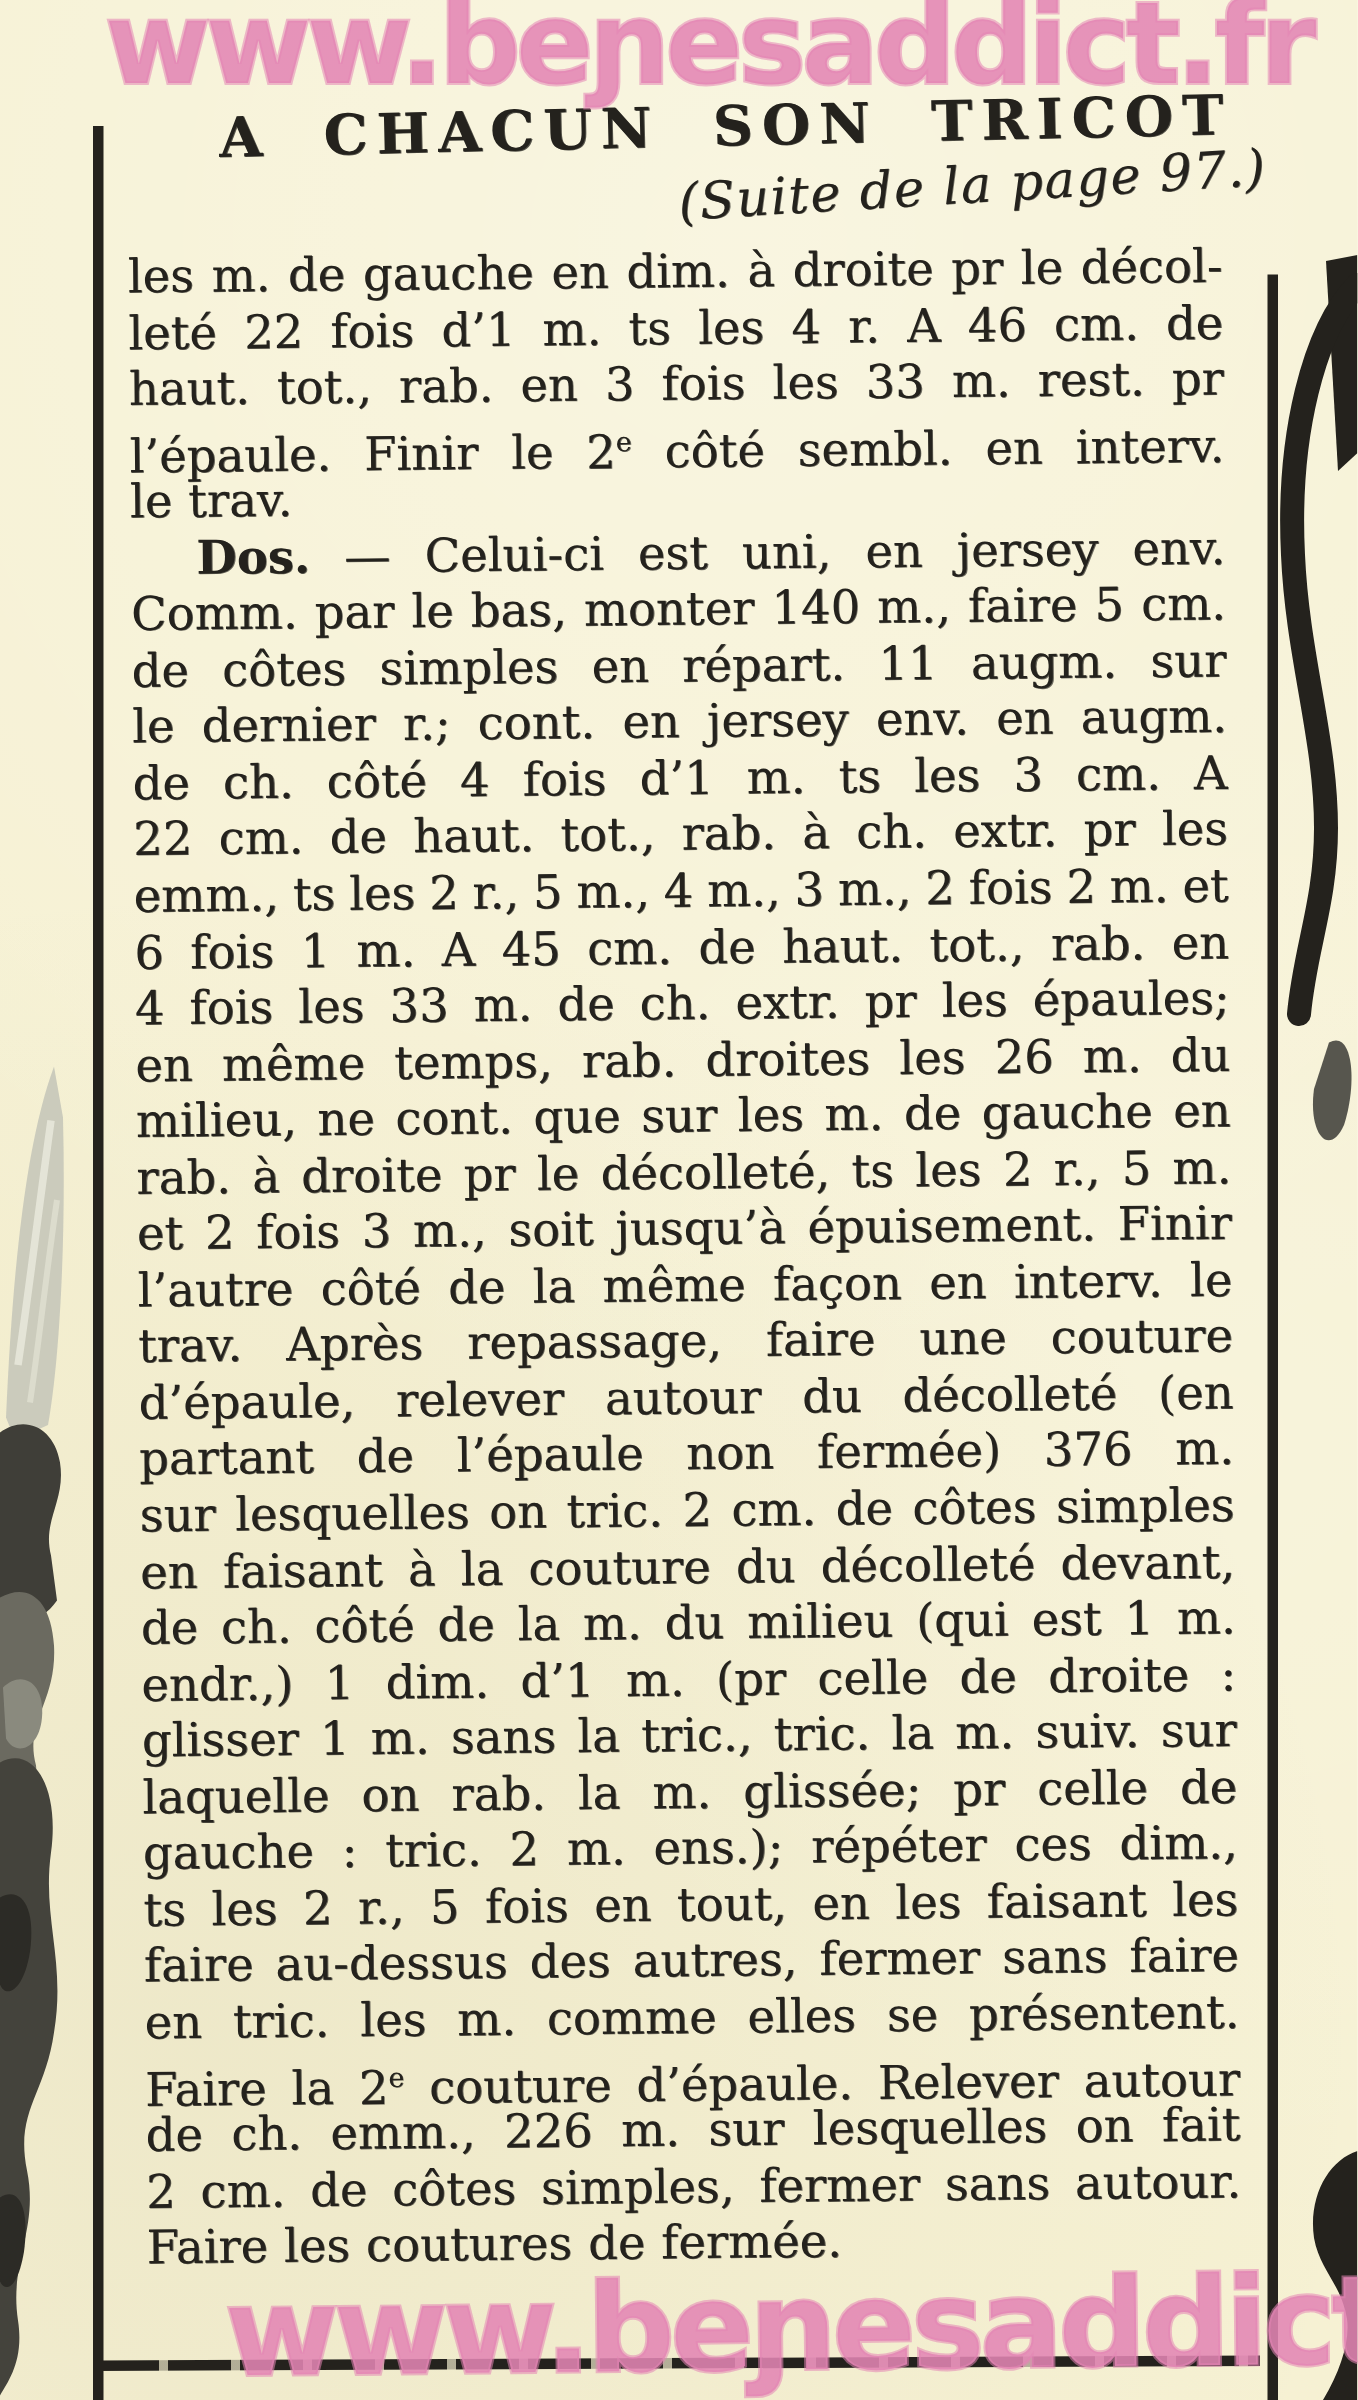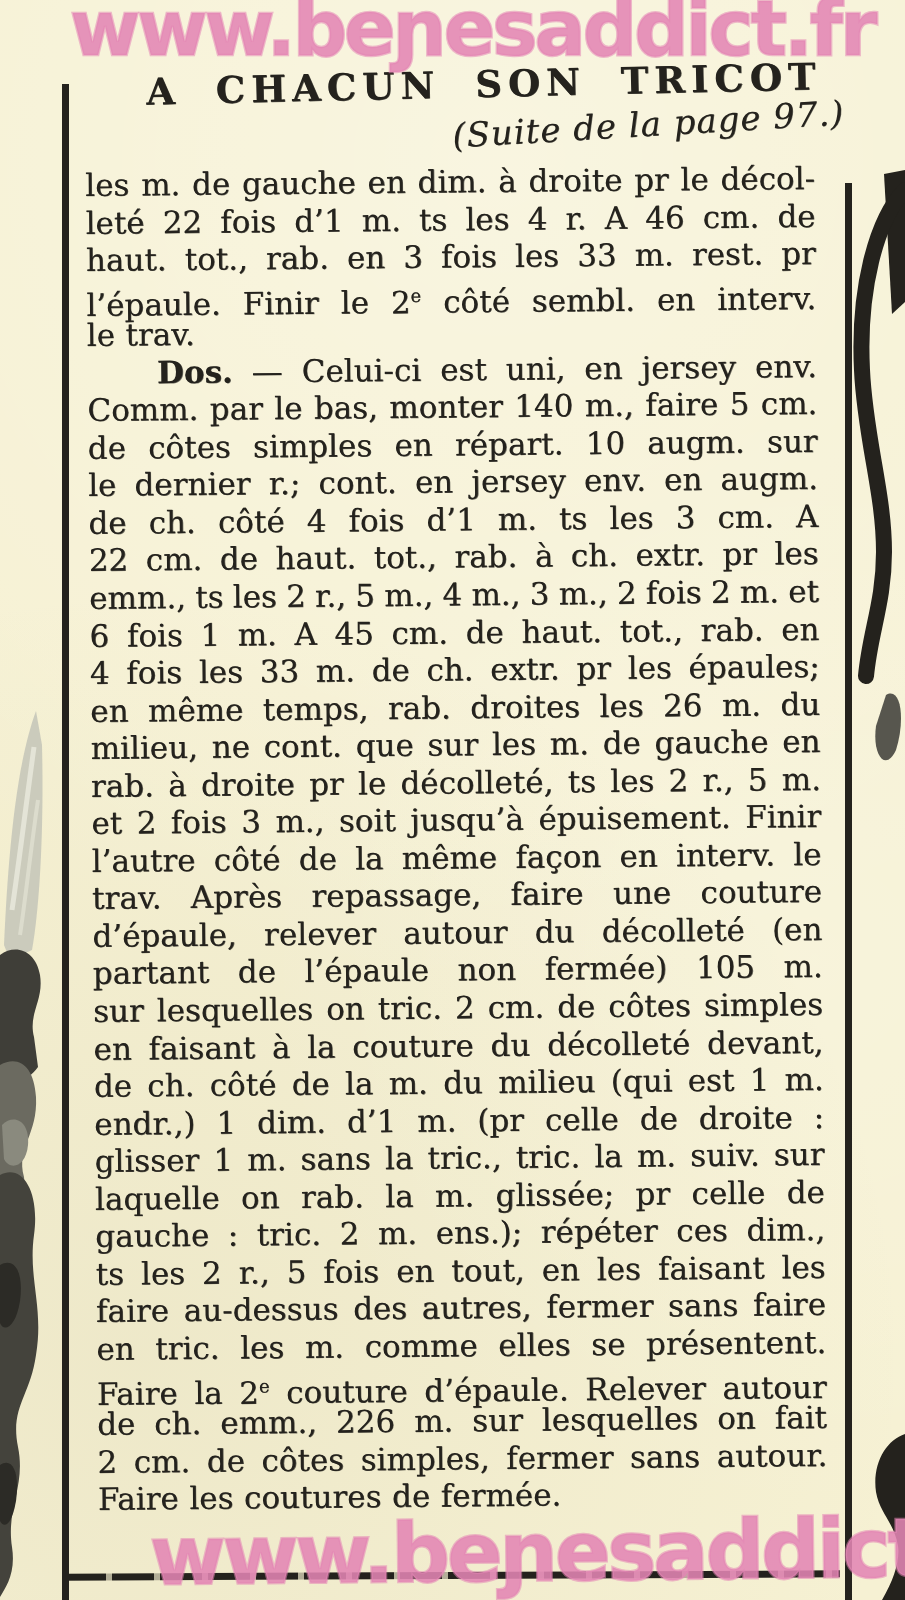--- a/index.html
+++ b/index.html
@@ -41,21 +41,21 @@
     position:absolute; left:85px; top:167px; width:730px;
     transform:rotate(-0.55deg); transform-origin:0 0;
   }
   .line {
     display:flex; justify-content:space-between; align-items:baseline;
     font-size:31px; line-height:37.55px; height:37.55px; white-space:pre;
     text-shadow:0.55px 0.35px 0 rgba(34,32,27,0.65);
   }
   .line.short  { justify-content:flex-start; column-gap:0.34em; }
   .line.indent { padding-left:44px; }
-  .b   { font-weight:bold;margin-left:26px; }
+  .b   { font-weight:bold; }
   .sup { font-size:0.58em; vertical-align:super; }
   svg.frag { position:absolute; z-index:2; }
 </style>
 </head>
 <body>
 
 <div class="page">
 
   <div class="watermark wm-top">www.beɲesaddict.fr</div>
 
@@ -67,35 +67,35 @@
   <div class="subtitle">(Suite de la page 97.)</div>
 
   <div class="body-text">
       <div class="line"><span class="unit"><span>les</span></span><span class="unit"><span>m.</span></span><span class="unit"><span>de</span></span><span class="unit"><span>gauche</span></span><span class="unit"><span>en</span></span><span class="unit"><span>dim.</span></span><span class="unit"><span>à</span></span><span class="unit"><span>droite</span></span><span class="unit"><span>pr</span></span><span class="unit"><span>le</span></span><span class="unit"><span>décol-</span></span></div>
       <div class="line"><span class="unit"><span>leté</span></span><span class="unit"><span>22</span></span><span class="unit"><span>fois</span></span><span class="unit"><span>d’1</span></span><span class="unit"><span>m.</span></span><span class="unit"><span>ts</span></span><span class="unit"><span>les</span></span><span class="unit"><span>4</span></span><span class="unit"><span>r.</span></span><span class="unit"><span>A</span></span><span class="unit"><span>46</span></span><span class="unit"><span>cm.</span></span><span class="unit"><span>de</span></span></div>
       <div class="line"><span class="unit"><span>haut.</span></span><span class="unit"><span>tot.,</span></span><span class="unit"><span>rab.</span></span><span class="unit"><span>en</span></span><span class="unit"><span>3</span></span><span class="unit"><span>fois</span></span><span class="unit"><span>les</span></span><span class="unit"><span>33</span></span><span class="unit"><span>m.</span></span><span class="unit"><span>rest.</span></span><span class="unit"><span>pr</span></span></div>
       <div class="line"><span class="unit"><span>l’épaule.</span></span><span class="unit"><span>Finir</span></span><span class="unit"><span>le</span></span><span class="unit"><span>2</span><span class="sup">e</span></span><span class="unit"><span>côté</span></span><span class="unit"><span>sembl.</span></span><span class="unit"><span>en</span></span><span class="unit"><span>interv.</span></span></div>
       <div class="line short"><span class="unit"><span>le</span></span><span class="unit"><span>trav.</span></span></div>
       <div class="line indent"><span class="unit"><span class="b">Dos.</span></span><span class="unit"><span>—</span></span><span class="unit"><span>Celui-ci</span></span><span class="unit"><span>est</span></span><span class="unit"><span>uni,</span></span><span class="unit"><span>en</span></span><span class="unit"><span>jersey</span></span><span class="unit"><span>env.</span></span></div>
       <div class="line"><span class="unit"><span>Comm.</span></span><span class="unit"><span>par</span></span><span class="unit"><span>le</span></span><span class="unit"><span>bas,</span></span><span class="unit"><span>monter</span></span><span class="unit"><span>140</span></span><span class="unit"><span>m.,</span></span><span class="unit"><span>faire</span></span><span class="unit"><span>5</span></span><span class="unit"><span>cm.</span></span></div>
-      <div class="line"><span class="unit"><span>de</span></span><span class="unit"><span>côtes</span></span><span class="unit"><span>simples</span></span><span class="unit"><span>en</span></span><span class="unit"><span>répart.</span></span><span class="unit"><span>10</span></span><span class="unit"><span>augm.</span></span><span class="unit"><span>sur</span></span></div>
+      <div class="line"><span class="unit"><span>de</span></span><span class="unit"><span>côtes</span></span><span class="unit"><span>simples</span></span><span class="unit"><span>en</span></span><span class="unit"><span>répart.</span></span><span class="unit"><span>11</span></span><span class="unit"><span>augm.</span></span><span class="unit"><span>sur</span></span></div>
       <div class="line"><span class="unit"><span>le</span></span><span class="unit"><span>dernier</span></span><span class="unit"><span>r.;</span></span><span class="unit"><span>cont.</span></span><span class="unit"><span>en</span></span><span class="unit"><span>jersey</span></span><span class="unit"><span>env.</span></span><span class="unit"><span>en</span></span><span class="unit"><span>augm.</span></span></div>
       <div class="line"><span class="unit"><span>de</span></span><span class="unit"><span>ch.</span></span><span class="unit"><span>côté</span></span><span class="unit"><span>4</span></span><span class="unit"><span>fois</span></span><span class="unit"><span>d’1</span></span><span class="unit"><span>m.</span></span><span class="unit"><span>ts</span></span><span class="unit"><span>les</span></span><span class="unit"><span>3</span></span><span class="unit"><span>cm.</span></span><span class="unit"><span>A</span></span></div>
       <div class="line"><span class="unit"><span>22</span></span><span class="unit"><span>cm.</span></span><span class="unit"><span>de</span></span><span class="unit"><span>haut.</span></span><span class="unit"><span>tot.,</span></span><span class="unit"><span>rab.</span></span><span class="unit"><span>à</span></span><span class="unit"><span>ch.</span></span><span class="unit"><span>extr.</span></span><span class="unit"><span>pr</span></span><span class="unit"><span>les</span></span></div>
       <div class="line"><span class="unit"><span>emm.,</span></span><span class="unit"><span>ts</span></span><span class="unit"><span>les</span></span><span class="unit"><span>2</span></span><span class="unit"><span>r.,</span></span><span class="unit"><span>5</span></span><span class="unit"><span>m.,</span></span><span class="unit"><span>4</span></span><span class="unit"><span>m.,</span></span><span class="unit"><span>3</span></span><span class="unit"><span>m.,</span></span><span class="unit"><span>2</span></span><span class="unit"><span>fois</span></span><span class="unit"><span>2</span></span><span class="unit"><span>m.</span></span><span class="unit"><span>et</span></span></div>
       <div class="line"><span class="unit"><span>6</span></span><span class="unit"><span>fois</span></span><span class="unit"><span>1</span></span><span class="unit"><span>m.</span></span><span class="unit"><span>A</span></span><span class="unit"><span>45</span></span><span class="unit"><span>cm.</span></span><span class="unit"><span>de</span></span><span class="unit"><span>haut.</span></span><span class="unit"><span>tot.,</span></span><span class="unit"><span>rab.</span></span><span class="unit"><span>en</span></span></div>
       <div class="line"><span class="unit"><span>4</span></span><span class="unit"><span>fois</span></span><span class="unit"><span>les</span></span><span class="unit"><span>33</span></span><span class="unit"><span>m.</span></span><span class="unit"><span>de</span></span><span class="unit"><span>ch.</span></span><span class="unit"><span>extr.</span></span><span class="unit"><span>pr</span></span><span class="unit"><span>les</span></span><span class="unit"><span>épaules;</span></span></div>
       <div class="line"><span class="unit"><span>en</span></span><span class="unit"><span>même</span></span><span class="unit"><span>temps,</span></span><span class="unit"><span>rab.</span></span><span class="unit"><span>droites</span></span><span class="unit"><span>les</span></span><span class="unit"><span>26</span></span><span class="unit"><span>m.</span></span><span class="unit"><span>du</span></span></div>
       <div class="line"><span class="unit"><span>milieu,</span></span><span class="unit"><span>ne</span></span><span class="unit"><span>cont.</span></span><span class="unit"><span>que</span></span><span class="unit"><span>sur</span></span><span class="unit"><span>les</span></span><span class="unit"><span>m.</span></span><span class="unit"><span>de</span></span><span class="unit"><span>gauche</span></span><span class="unit"><span>en</span></span></div>
       <div class="line"><span class="unit"><span>rab.</span></span><span class="unit"><span>à</span></span><span class="unit"><span>droite</span></span><span class="unit"><span>pr</span></span><span class="unit"><span>le</span></span><span class="unit"><span>décolleté,</span></span><span class="unit"><span>ts</span></span><span class="unit"><span>les</span></span><span class="unit"><span>2</span></span><span class="unit"><span>r.,</span></span><span class="unit"><span>5</span></span><span class="unit"><span>m.</span></span></div>
       <div class="line"><span class="unit"><span>et</span></span><span class="unit"><span>2</span></span><span class="unit"><span>fois</span></span><span class="unit"><span>3</span></span><span class="unit"><span>m.,</span></span><span class="unit"><span>soit</span></span><span class="unit"><span>jusqu’à</span></span><span class="unit"><span>épuisement.</span></span><span class="unit"><span>Finir</span></span></div>
       <div class="line"><span class="unit"><span>l’autre</span></span><span class="unit"><span>côté</span></span><span class="unit"><span>de</span></span><span class="unit"><span>la</span></span><span class="unit"><span>même</span></span><span class="unit"><span>façon</span></span><span class="unit"><span>en</span></span><span class="unit"><span>interv.</span></span><span class="unit"><span>le</span></span></div>
       <div class="line"><span class="unit"><span>trav.</span></span><span class="unit"><span>Après</span></span><span class="unit"><span>repassage,</span></span><span class="unit"><span>faire</span></span><span class="unit"><span>une</span></span><span class="unit"><span>couture</span></span></div>
       <div class="line"><span class="unit"><span>d’épaule,</span></span><span class="unit"><span>relever</span></span><span class="unit"><span>autour</span></span><span class="unit"><span>du</span></span><span class="unit"><span>décolleté</span></span><span class="unit"><span>(en</span></span></div>
-      <div class="line"><span class="unit"><span>partant</span></span><span class="unit"><span>de</span></span><span class="unit"><span>l’épaule</span></span><span class="unit"><span>non</span></span><span class="unit"><span>fermée)</span></span><span class="unit"><span>105</span></span><span class="unit"><span>m.</span></span></div>
+      <div class="line"><span class="unit"><span>partant</span></span><span class="unit"><span>de</span></span><span class="unit"><span>l’épaule</span></span><span class="unit"><span>non</span></span><span class="unit"><span>fermée)</span></span><span class="unit"><span>376</span></span><span class="unit"><span>m.</span></span></div>
       <div class="line"><span class="unit"><span>sur</span></span><span class="unit"><span>lesquelles</span></span><span class="unit"><span>on</span></span><span class="unit"><span>tric.</span></span><span class="unit"><span>2</span></span><span class="unit"><span>cm.</span></span><span class="unit"><span>de</span></span><span class="unit"><span>côtes</span></span><span class="unit"><span>simples</span></span></div>
       <div class="line"><span class="unit"><span>en</span></span><span class="unit"><span>faisant</span></span><span class="unit"><span>à</span></span><span class="unit"><span>la</span></span><span class="unit"><span>couture</span></span><span class="unit"><span>du</span></span><span class="unit"><span>décolleté</span></span><span class="unit"><span>devant,</span></span></div>
       <div class="line"><span class="unit"><span>de</span></span><span class="unit"><span>ch.</span></span><span class="unit"><span>côté</span></span><span class="unit"><span>de</span></span><span class="unit"><span>la</span></span><span class="unit"><span>m.</span></span><span class="unit"><span>du</span></span><span class="unit"><span>milieu</span></span><span class="unit"><span>(qui</span></span><span class="unit"><span>est</span></span><span class="unit"><span>1</span></span><span class="unit"><span>m.</span></span></div>
       <div class="line"><span class="unit"><span>endr.,)</span></span><span class="unit"><span>1</span></span><span class="unit"><span>dim.</span></span><span class="unit"><span>d’1</span></span><span class="unit"><span>m.</span></span><span class="unit"><span>(pr</span></span><span class="unit"><span>celle</span></span><span class="unit"><span>de</span></span><span class="unit"><span>droite</span></span><span class="unit"><span>:</span></span></div>
       <div class="line"><span class="unit"><span>glisser</span></span><span class="unit"><span>1</span></span><span class="unit"><span>m.</span></span><span class="unit"><span>sans</span></span><span class="unit"><span>la</span></span><span class="unit"><span>tric.,</span></span><span class="unit"><span>tric.</span></span><span class="unit"><span>la</span></span><span class="unit"><span>m.</span></span><span class="unit"><span>suiv.</span></span><span class="unit"><span>sur</span></span></div>
       <div class="line"><span class="unit"><span>laquelle</span></span><span class="unit"><span>on</span></span><span class="unit"><span>rab.</span></span><span class="unit"><span>la</span></span><span class="unit"><span>m.</span></span><span class="unit"><span>glissée;</span></span><span class="unit"><span>pr</span></span><span class="unit"><span>celle</span></span><span class="unit"><span>de</span></span></div>
       <div class="line"><span class="unit"><span>gauche</span></span><span class="unit"><span>:</span></span><span class="unit"><span>tric.</span></span><span class="unit"><span>2</span></span><span class="unit"><span>m.</span></span><span class="unit"><span>ens.);</span></span><span class="unit"><span>répéter</span></span><span class="unit"><span>ces</span></span><span class="unit"><span>dim.,</span></span></div>
       <div class="line"><span class="unit"><span>ts</span></span><span class="unit"><span>les</span></span><span class="unit"><span>2</span></span><span class="unit"><span>r.,</span></span><span class="unit"><span>5</span></span><span class="unit"><span>fois</span></span><span class="unit"><span>en</span></span><span class="unit"><span>tout,</span></span><span class="unit"><span>en</span></span><span class="unit"><span>les</span></span><span class="unit"><span>faisant</span></span><span class="unit"><span>les</span></span></div>
       <div class="line"><span class="unit"><span>faire</span></span><span class="unit"><span>au-dessus</span></span><span class="unit"><span>des</span></span><span class="unit"><span>autres,</span></span><span class="unit"><span>fermer</span></span><span class="unit"><span>sans</span></span><span class="unit"><span>faire</span></span></div>
       <div class="line"><span class="unit"><span>en</span></span><span class="unit"><span>tric.</span></span><span class="unit"><span>les</span></span><span class="unit"><span>m.</span></span><span class="unit"><span>comme</span></span><span class="unit"><span>elles</span></span><span class="unit"><span>se</span></span><span class="unit"><span>présentent.</span></span></div>

